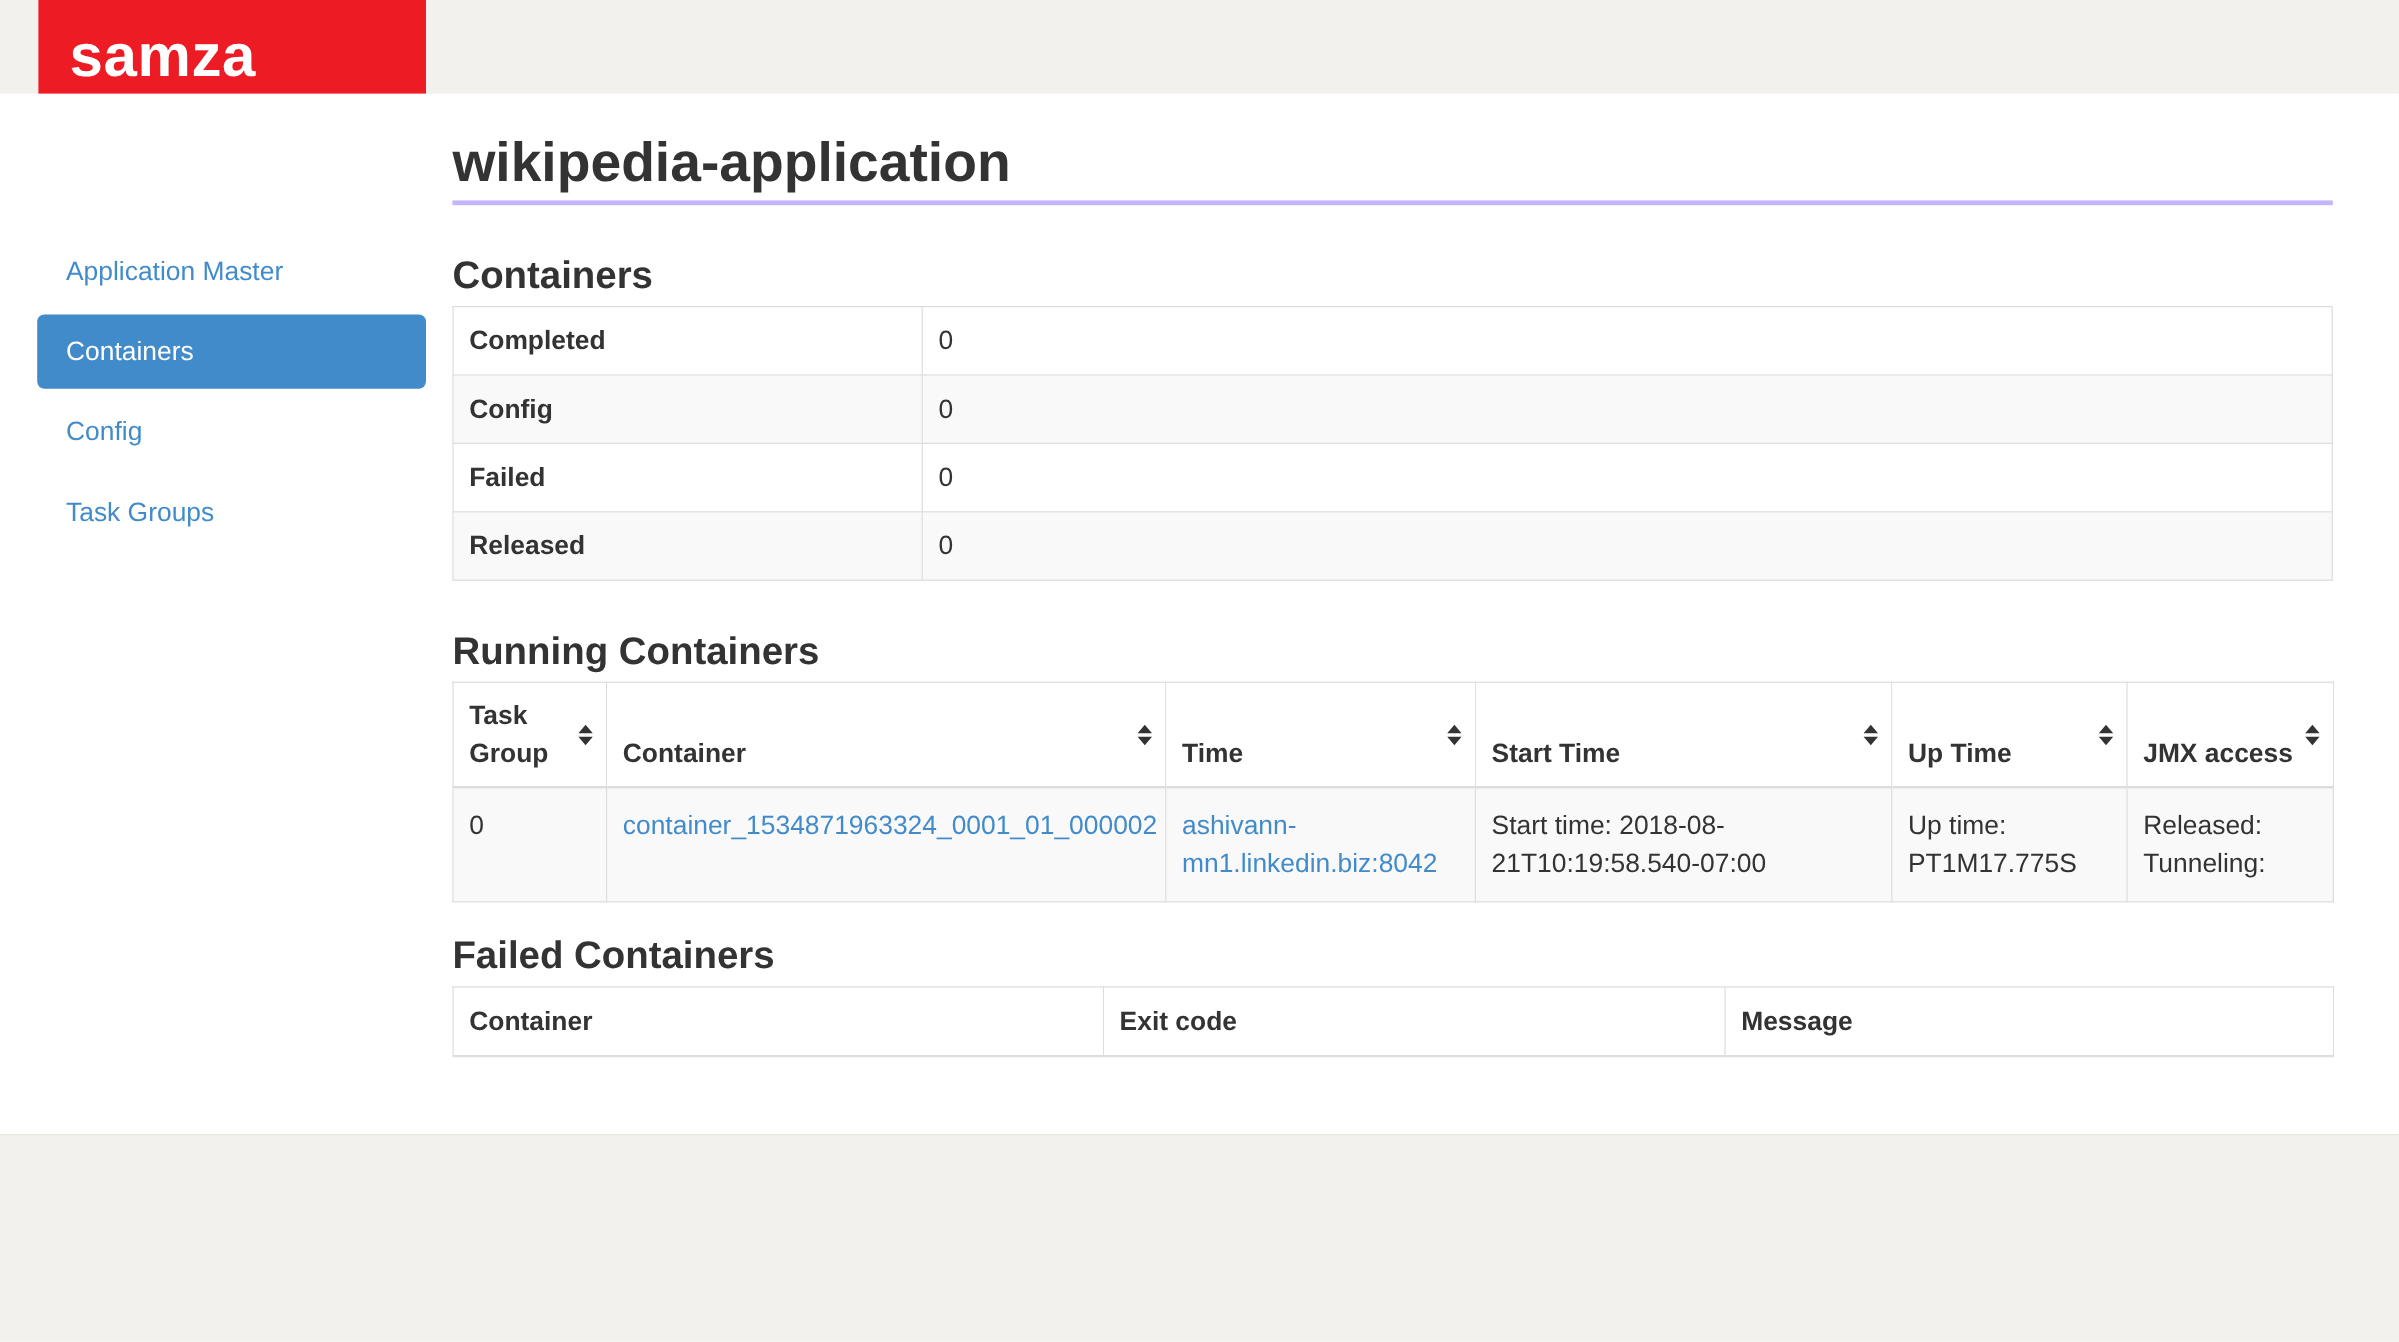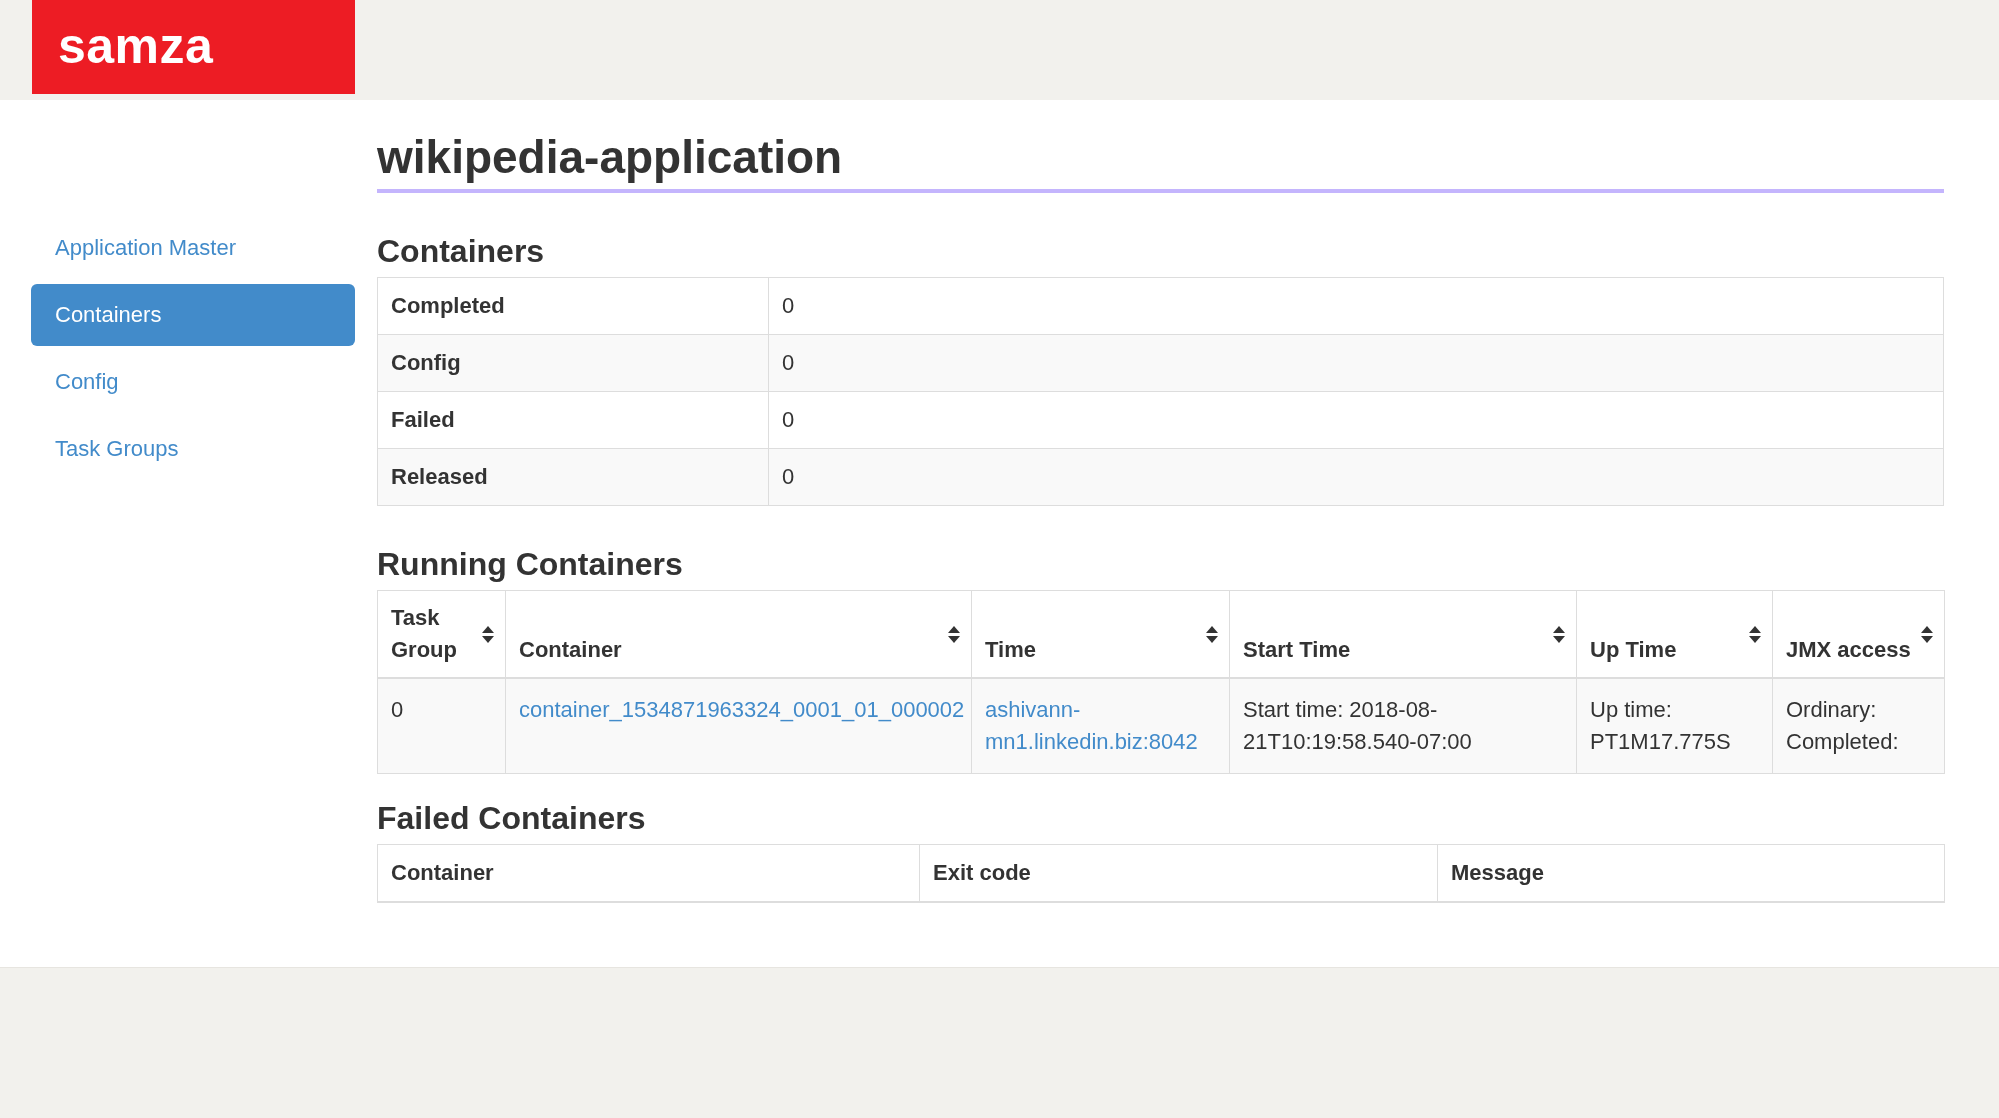--- a/index.html
+++ b/index.html
@@ -8,21 +8,21 @@
     width: 1999px; height: 1118px;
     overflow: hidden;
     background: #f2f1ed;
     font-family: "Liberation Sans", sans-serif;
     font-size: 22px;
     color: #333;
   }
   a { color: #428bca; text-decoration: none; }
 
   
-  .top-band { height: 100px; background: #f2f1ed; }
+  .top-band { height: 78px; background: #f2f1ed; }
   .logo-block {
     margin-left: 32px;
     width: 323px; height: 94px;
     background: #ed1c24;
     color: #fff;
     font-size: 50px;
     font-weight: bold;
     line-height: 92px;
     padding-left: 26px;
     letter-spacing: 0.5px;
@@ -220,21 +220,21 @@
         <tr class="row-gray">
           <td>0</td>
           <td>
             <a href="#">container_1534871963324_0001_01_000002</a>
           </td>
           <td>
             <a href="#">ashivann-mn1.linkedin.biz:8042</a>
           </td>
           <td>Start time: 2018-08-21T10:19:58.540-07:00</td>
           <td>Up time: PT1M17.775S</td>
-          <td>Ordinary: Completed:</td>
+          <td>Released: Tunneling:</td>
         </tr>
       </tbody>
     </table>
 
     <h3 class="section-heading tight">Failed Containers</h3>
 
     <table class="table-failed">
       <colgroup>
         <col style="width:542px">
           <col style="width:518px">

